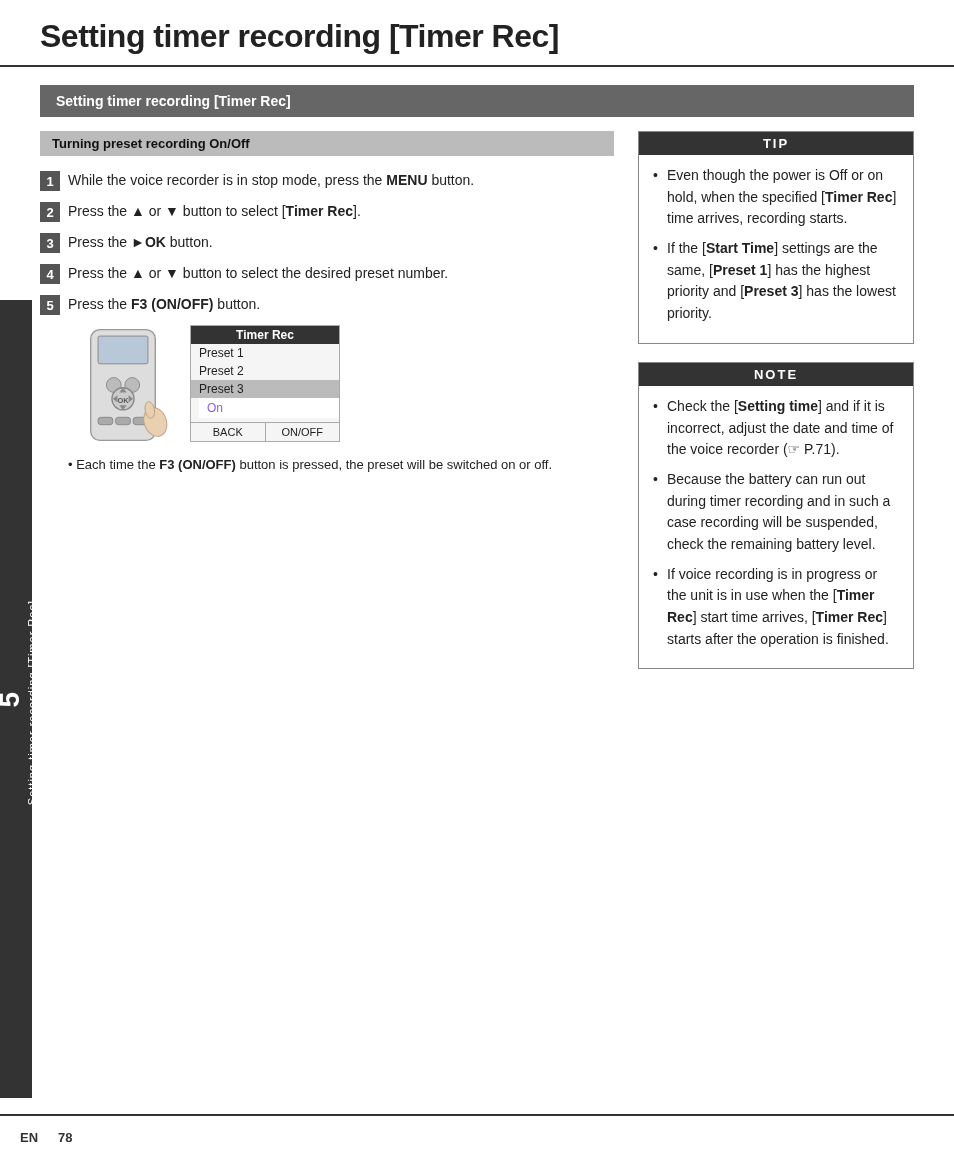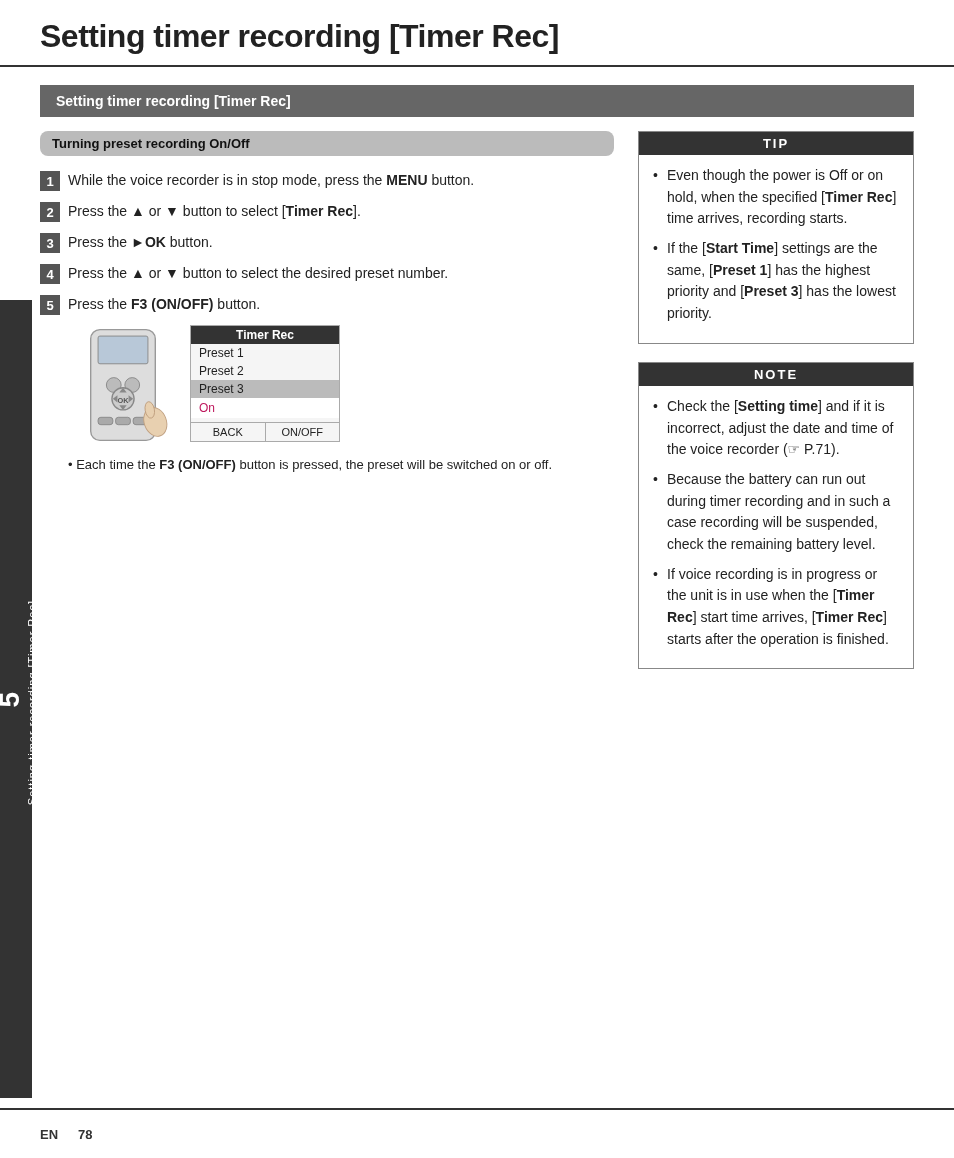--- a/index.html
+++ b/index.html
@@ -53,21 +53,20 @@
     }
 
     
     .subsection-header {
       background: #bbb;
       color: #111;
       font-weight: bold;
       font-size: 13px;
       padding: 5px 12px;
       margin-bottom: 14px;
-      border-radius: 8px;
     }
 
     
     .steps-list {
       list-style: none;
       padding: 0;
       margin: 0;
     }
     .step-item {
       display: flex;
@@ -144,22 +143,23 @@
       font-size: 11px;
       text-align: center;
       padding: 3px 0;
     }
     .screen-footer-left {
       border-right: 1px solid #aaa;
     }
     .screen-status {
       font-size: 12px;
       padding: 3px 8px;
-      color: #be185d;
+      color: #8b5cf6;
       background: #fff;
+      margin-left: 8px;
     }
 
     
     .bullet-note {
       font-size: 13px;
       line-height: 1.5;
       margin-top: 10px;
       margin-left: 28px;
       color: #222;
     }
@@ -241,25 +241,25 @@
       margin-top: 8px;
       letter-spacing: 1px;
     }
 
     
     .page-footer {
       position: absolute;
       bottom: 0;
       left: 0;
       right: 0;
-      height: 50px;
+      height: 44px;
       border-top: 2px solid #333;
       display: flex;
       align-items: center;
-      padding: 0 40px;
+      padding: 0 20px;
     }
     .footer-lang {
       font-size: 13px;
       font-weight: bold;
       color: #333;
     }
     .footer-page {
       font-size: 13px;
       font-weight: bold;
       color: #333;

